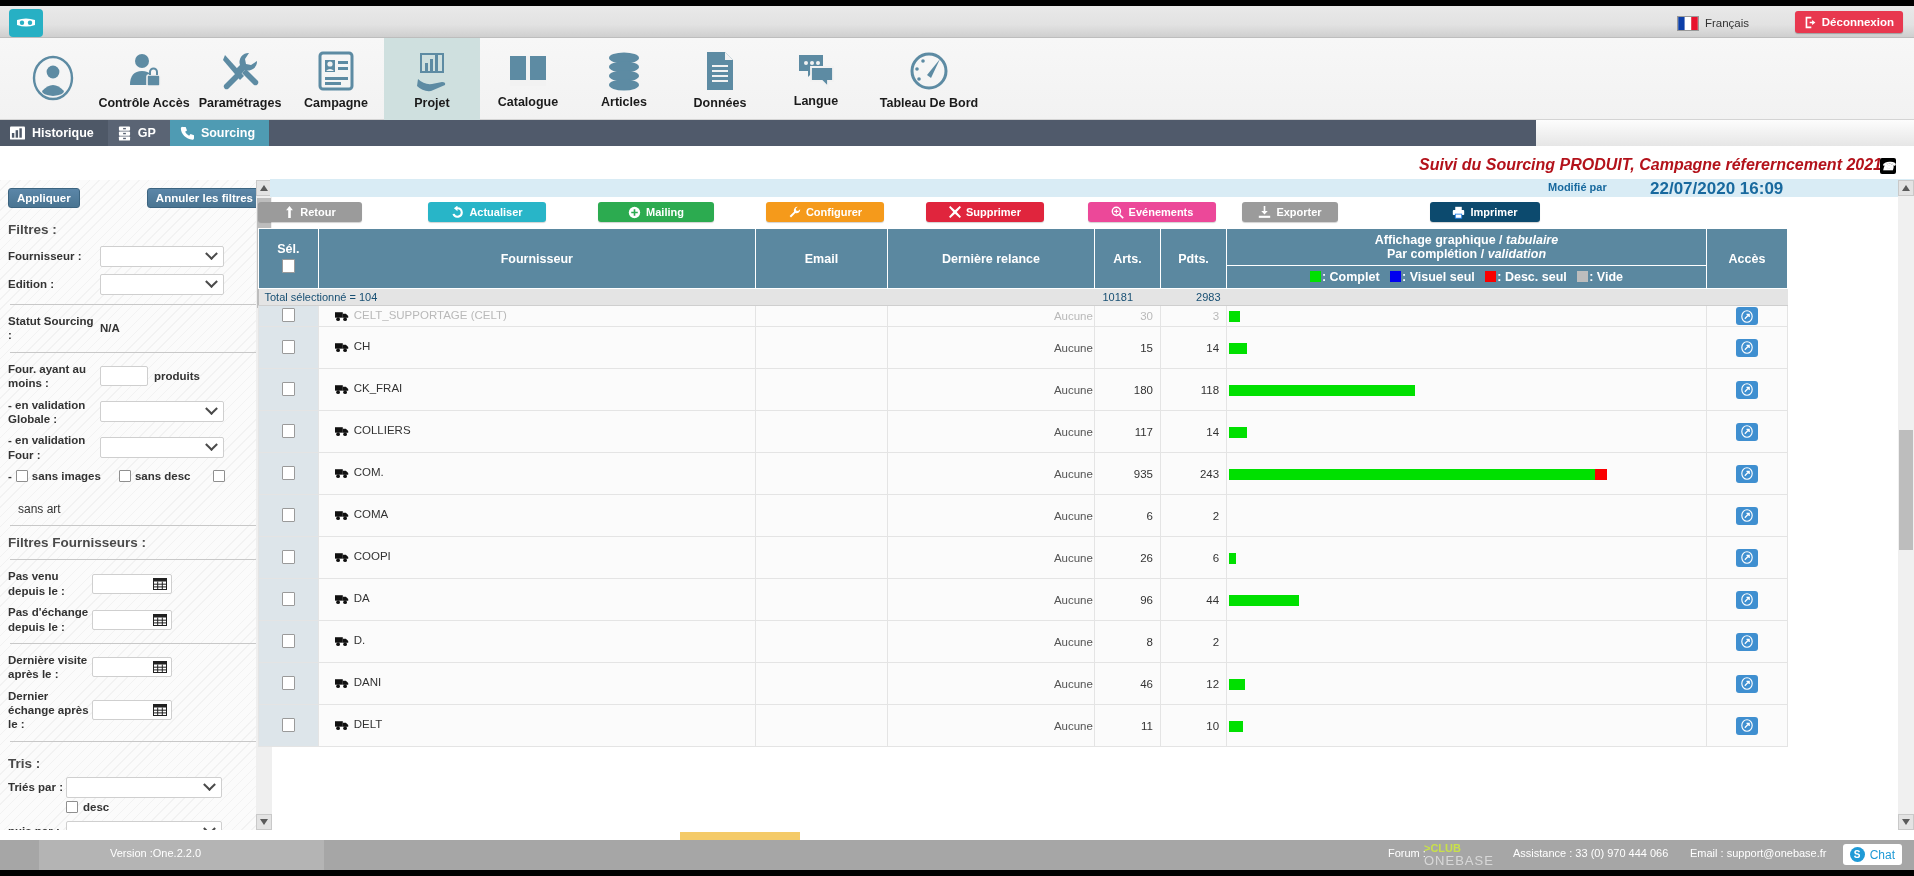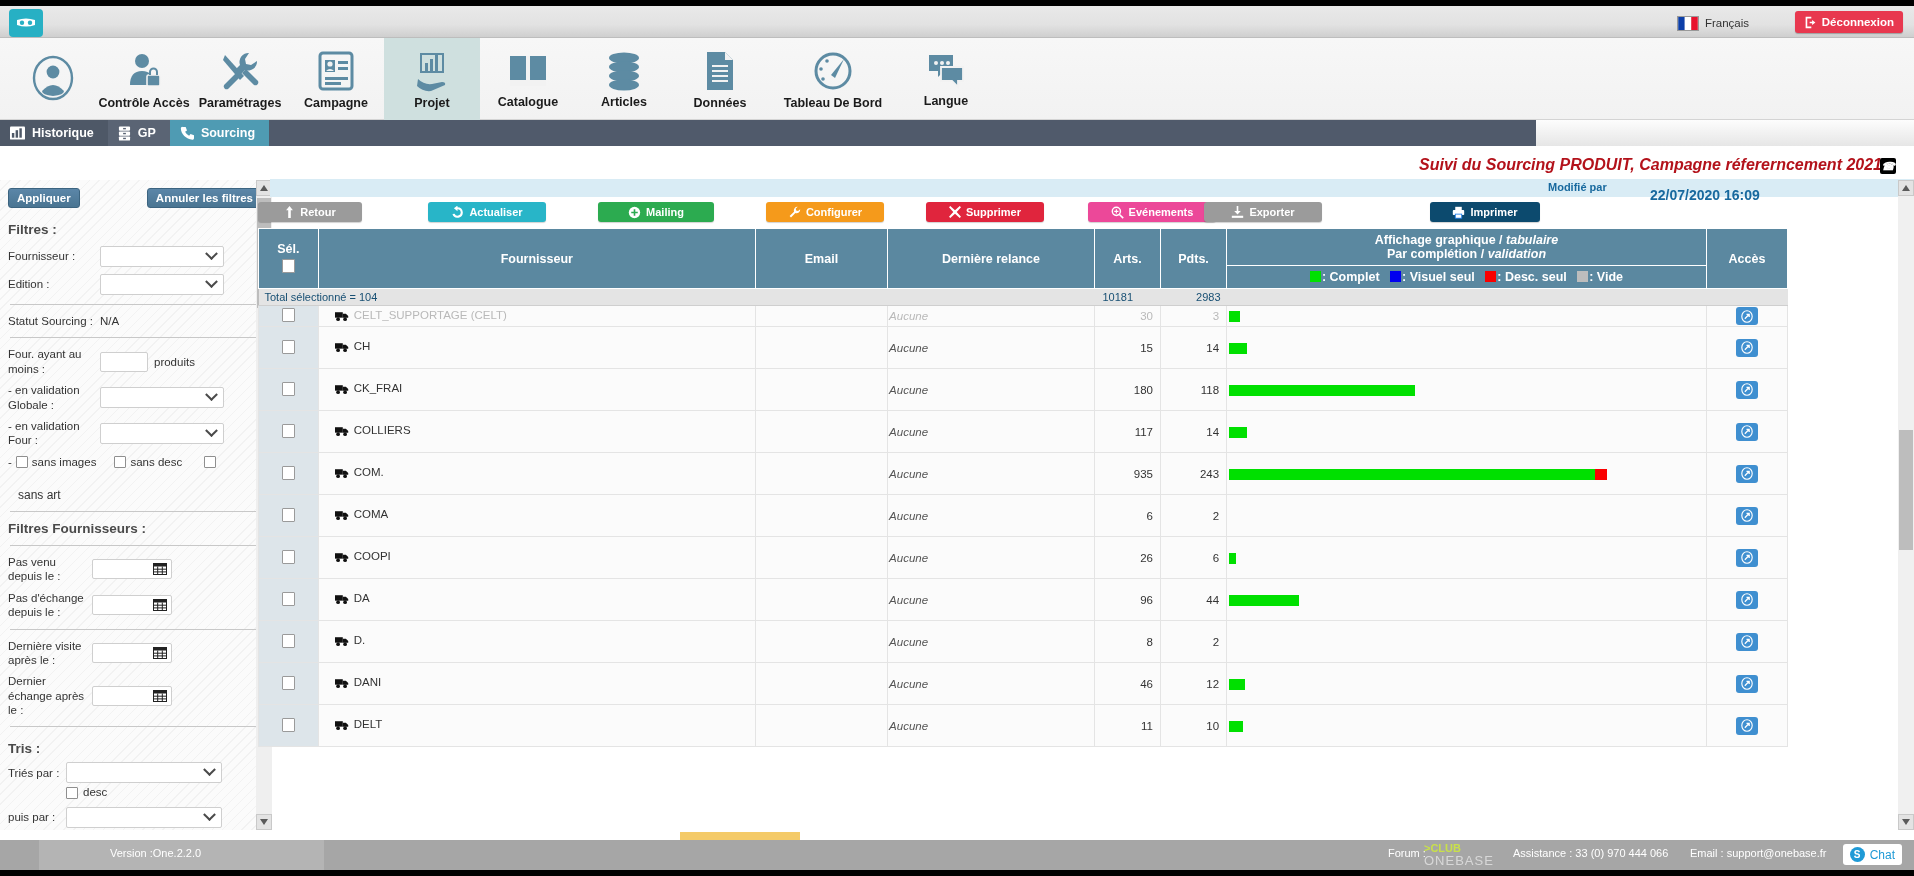--- a/index.html
+++ b/index.html
@@ -87,21 +87,21 @@
   }
   .lp-inner { padding:8px 10px 0 8px; }
   .btn-blue {
     background:linear-gradient(180deg,#5b86a8,#4a7592);
     color:#fff; font-weight:bold; font-size:11.5px;
     border:1px solid #3c6480; border-radius:3px;
     padding:3px 8px; cursor:pointer; display:inline-block;
   }
   .lp-row1 { display:flex; justify-content:space-between; align-items:center; }
   .lp-title { font-size:13.5px; font-weight:bold; color:#4a4a4a; margin:14px 0 9px; }
-  .frow { display:flex; align-items:center; margin-bottom:7px; }
+  .frow { display:flex; align-items:center; margin-bottom:7px;font-weight:bold; }
   .frow .flabel { font-size:11.5px; color:#333; line-height:1.25; }
   .sel {
     height:21px; border:1px solid #cfcfcf; background:#fff; border-radius:2px;
     display:flex; align-items:center; justify-content:flex-end; padding-right:7px;
     cursor:pointer;
   }
   .chev { width:9px; height:9px; border-right:2px solid #4a4a4a; border-bottom:2px solid #4a4a4a;
           transform:rotate(45deg) translate(-2px,-2px); }
   .hr { height:1px; background:#c8c8c8; margin:9px 2px; }
   .muted { color:#9a9a9a; }
@@ -135,21 +135,21 @@
   .phone-badge {
     display:inline-block; vertical-align:middle; margin-left:-2px;
     width:16px;height:16px; background:#000; color:#fff; font-size:11px;
     text-align:center; line-height:16px; border-radius:2px;
   }
   .modbar {
     position:absolute; left:-2px; top:33px; width:1644px; height:18px;
     background:#d9ecf5;
   }
   .modbar .m1 { position:absolute; left:1278px; top:2px; font-size:11px; font-weight:bold; color:#18699e; }
-  .modbar .m2 { position:absolute; left:1380px; top:8px; font-size:14px; font-weight:bold; color:#18699e; }
+  .modbar .m2 { position:absolute; left:1380px; top:0; font-size:17px; font-weight:bold; color:#18699e; }
 
   
   .toolbar { position:absolute; left:-14px; top:56px; width:1658px; height:22px; }
   .tbtn {
     position:absolute; top:0; height:20px; border-radius:3px; color:#fff;
     font-size:11px; font-weight:bold; display:flex; align-items:center;
     justify-content:center; gap:5px; cursor:pointer;
     box-shadow:0 1px 1px rgba(0,0,0,.18);
   }
   .tbtn svg { display:block; }
@@ -166,21 +166,21 @@
   .totalrow td {
     background:#e4e4e4; color:#174f73; font-size:11px; padding:2px 6px;
     border-bottom:1px solid #cfcfcf; border-top:1px solid #cfcfcf;
   }
   table.grid td.c { border:1px solid #e4e4e4; }
   tr.drow { height:42px; }
   tr.drow td { background:#fbfbfb; font-size:11.5px; }
   td.selcol { background:#dde5ea !important; text-align:center; width:56px; }
   td.namecol { padding-left:16px; }
   td.mailcol { text-align:center; }
-  td.relcol { text-align:left; font-style:italic; color:#555; }
+  td.relcol { text-align:right; color:#555; }
   td.numcol { text-align:right; padding-right:7px; }
   td.accesscol { text-align:center; }
   .truck { display:inline-block; vertical-align:-3px; margin-right:5px; }
   .access-btn {
     display:inline-flex; align-items:center; justify-content:center;
     width:22px; height:18px; background:#3f8fd0; border-radius:3px; cursor:pointer;
   }
   .bar { height:11px; display:inline-block; vertical-align:middle; }
   .barcell { padding-left:2px; }
   .row-cb { width:13px; height:14px; border:1px solid #9a9a9a; background:#fff; display:inline-block; border-radius:1px; cursor:pointer; }
@@ -327,40 +327,40 @@
       <path d="M6 3 h18 l8 8 v30 H6 Z" fill="#5d8ba3"></path>
       <path d="M24 3 v8 h8 Z" fill="#f2f2f2"></path>
       <rect x="11" y="16" width="16" height="2" fill="#f2f2f2"></rect>
       <rect x="11" y="21" width="16" height="2" fill="#f2f2f2"></rect>
       <rect x="11" y="26" width="16" height="2" fill="#f2f2f2"></rect>
       <rect x="11" y="31" width="16" height="2" fill="#f2f2f2"></rect>
     </svg>
     <span class="lbl">Données</span>
   </div>
 
+  <div class="navitem">
+    <svg width="42" height="40" viewBox="0 0 42 40">
+      <path d="M4 4 h24 v16 h-9 l-6 6 v-6 H4 Z" fill="#5d8ba3"></path>
+      <circle cx="11" cy="12" r="2" fill="#f2f2f2"></circle>
+      <circle cx="17" cy="12" r="2" fill="#f2f2f2"></circle>
+      <circle cx="23" cy="12" r="2" fill="#f2f2f2"></circle>
+      <path d="M16 16 h22 v14 h-5 v6 l-6-6 h-11 Z" fill="#5d8ba3" stroke="#f2f2f2" stroke-width="1.8"></path>
+    </svg>
+    <span class="lbl">Langue</span>
+  </div>
+
   <div class="navitem wide">
     <svg width="44" height="44" viewBox="0 0 44 44">
       <circle cx="22" cy="22" r="17" fill="none" stroke="#5d8ba3" stroke-width="3"></circle>
       <circle cx="16" cy="12" r="1.8" fill="#5d8ba3"></circle>
       <circle cx="10" cy="20" r="1.8" fill="#5d8ba3"></circle>
       <circle cx="12" cy="30" r="1.8" fill="#5d8ba3"></circle>
       <path d="M20 26 L33 10 L24 29 Z" fill="#5d8ba3"></path>
     </svg>
     <span class="lbl">Tableau De Bord</span>
-  </div>
-
-  <div class="navitem">
-    <svg width="42" height="40" viewBox="0 0 42 40">
-      <path d="M4 4 h24 v16 h-9 l-6 6 v-6 H4 Z" fill="#5d8ba3"></path>
-      <circle cx="11" cy="12" r="2" fill="#f2f2f2"></circle>
-      <circle cx="17" cy="12" r="2" fill="#f2f2f2"></circle>
-      <circle cx="23" cy="12" r="2" fill="#f2f2f2"></circle>
-      <path d="M16 16 h22 v14 h-5 v6 l-6-6 h-11 Z" fill="#5d8ba3" stroke="#f2f2f2" stroke-width="1.8"></path>
-    </svg>
-    <span class="lbl">Langue</span>
   </div>
 </div>
 
 <div class="subtabs">
   <div class="subtab t0">
     <svg width="15" height="14" viewBox="0 0 16 14">
       <rect x="0" y="0" width="16" height="14" fill="#fff" rx="1"></rect>
       <rect x="2" y="7" width="2.6" height="5" fill="#4e5867"></rect>
       <rect x="6" y="4" width="2.6" height="8" fill="#4e5867"></rect>
       <rect x="10" y="2" width="2.6" height="10" fill="#4e5867"></rect>
@@ -592,21 +592,21 @@
 
     <div class="tbtn" style="left:830px;width:128px;background:#ec4899">
       <svg width="13" height="13" viewBox="0 0 16 16">
         <circle cx="6.6" cy="6.6" r="5" fill="none" stroke="#fff" stroke-width="1.8"></circle>
         <path d="M5.9 4 h1.4 v1.9 h1.9 v1.4 H7.3 v1.9 H5.9 V7.3 H4 V5.9 h1.9 Z" fill="#fff"></path>
         <path d="M10.4 10.4 L15 15" stroke="#fff" stroke-width="2"></path>
       </svg>
       <span>Evénements</span>
     </div>
 
-    <div class="tbtn" style="left:946px;width:118px;background:#9b9b9b">
+    <div class="tbtn" style="left:984px;width:96px;background:#9b9b9b">
       <svg width="13" height="13" viewBox="0 0 16 16">
         <path d="M7 0 h2 v6 h3 l-4 4.5 L4 6 h3 Z" fill="#fff"></path>
         <rect x="1" y="12" width="14" height="2.6" fill="#fff"></rect>
       </svg>
       <span>Exporter</span>
     </div>
 
     <div class="tbtn" style="left:1172px;width:110px;background:#0c4a6e">
       <svg width="13" height="13" viewBox="0 0 16 16">
         <rect x="4" y="1" width="8" height="4" fill="#fff"></rect>

